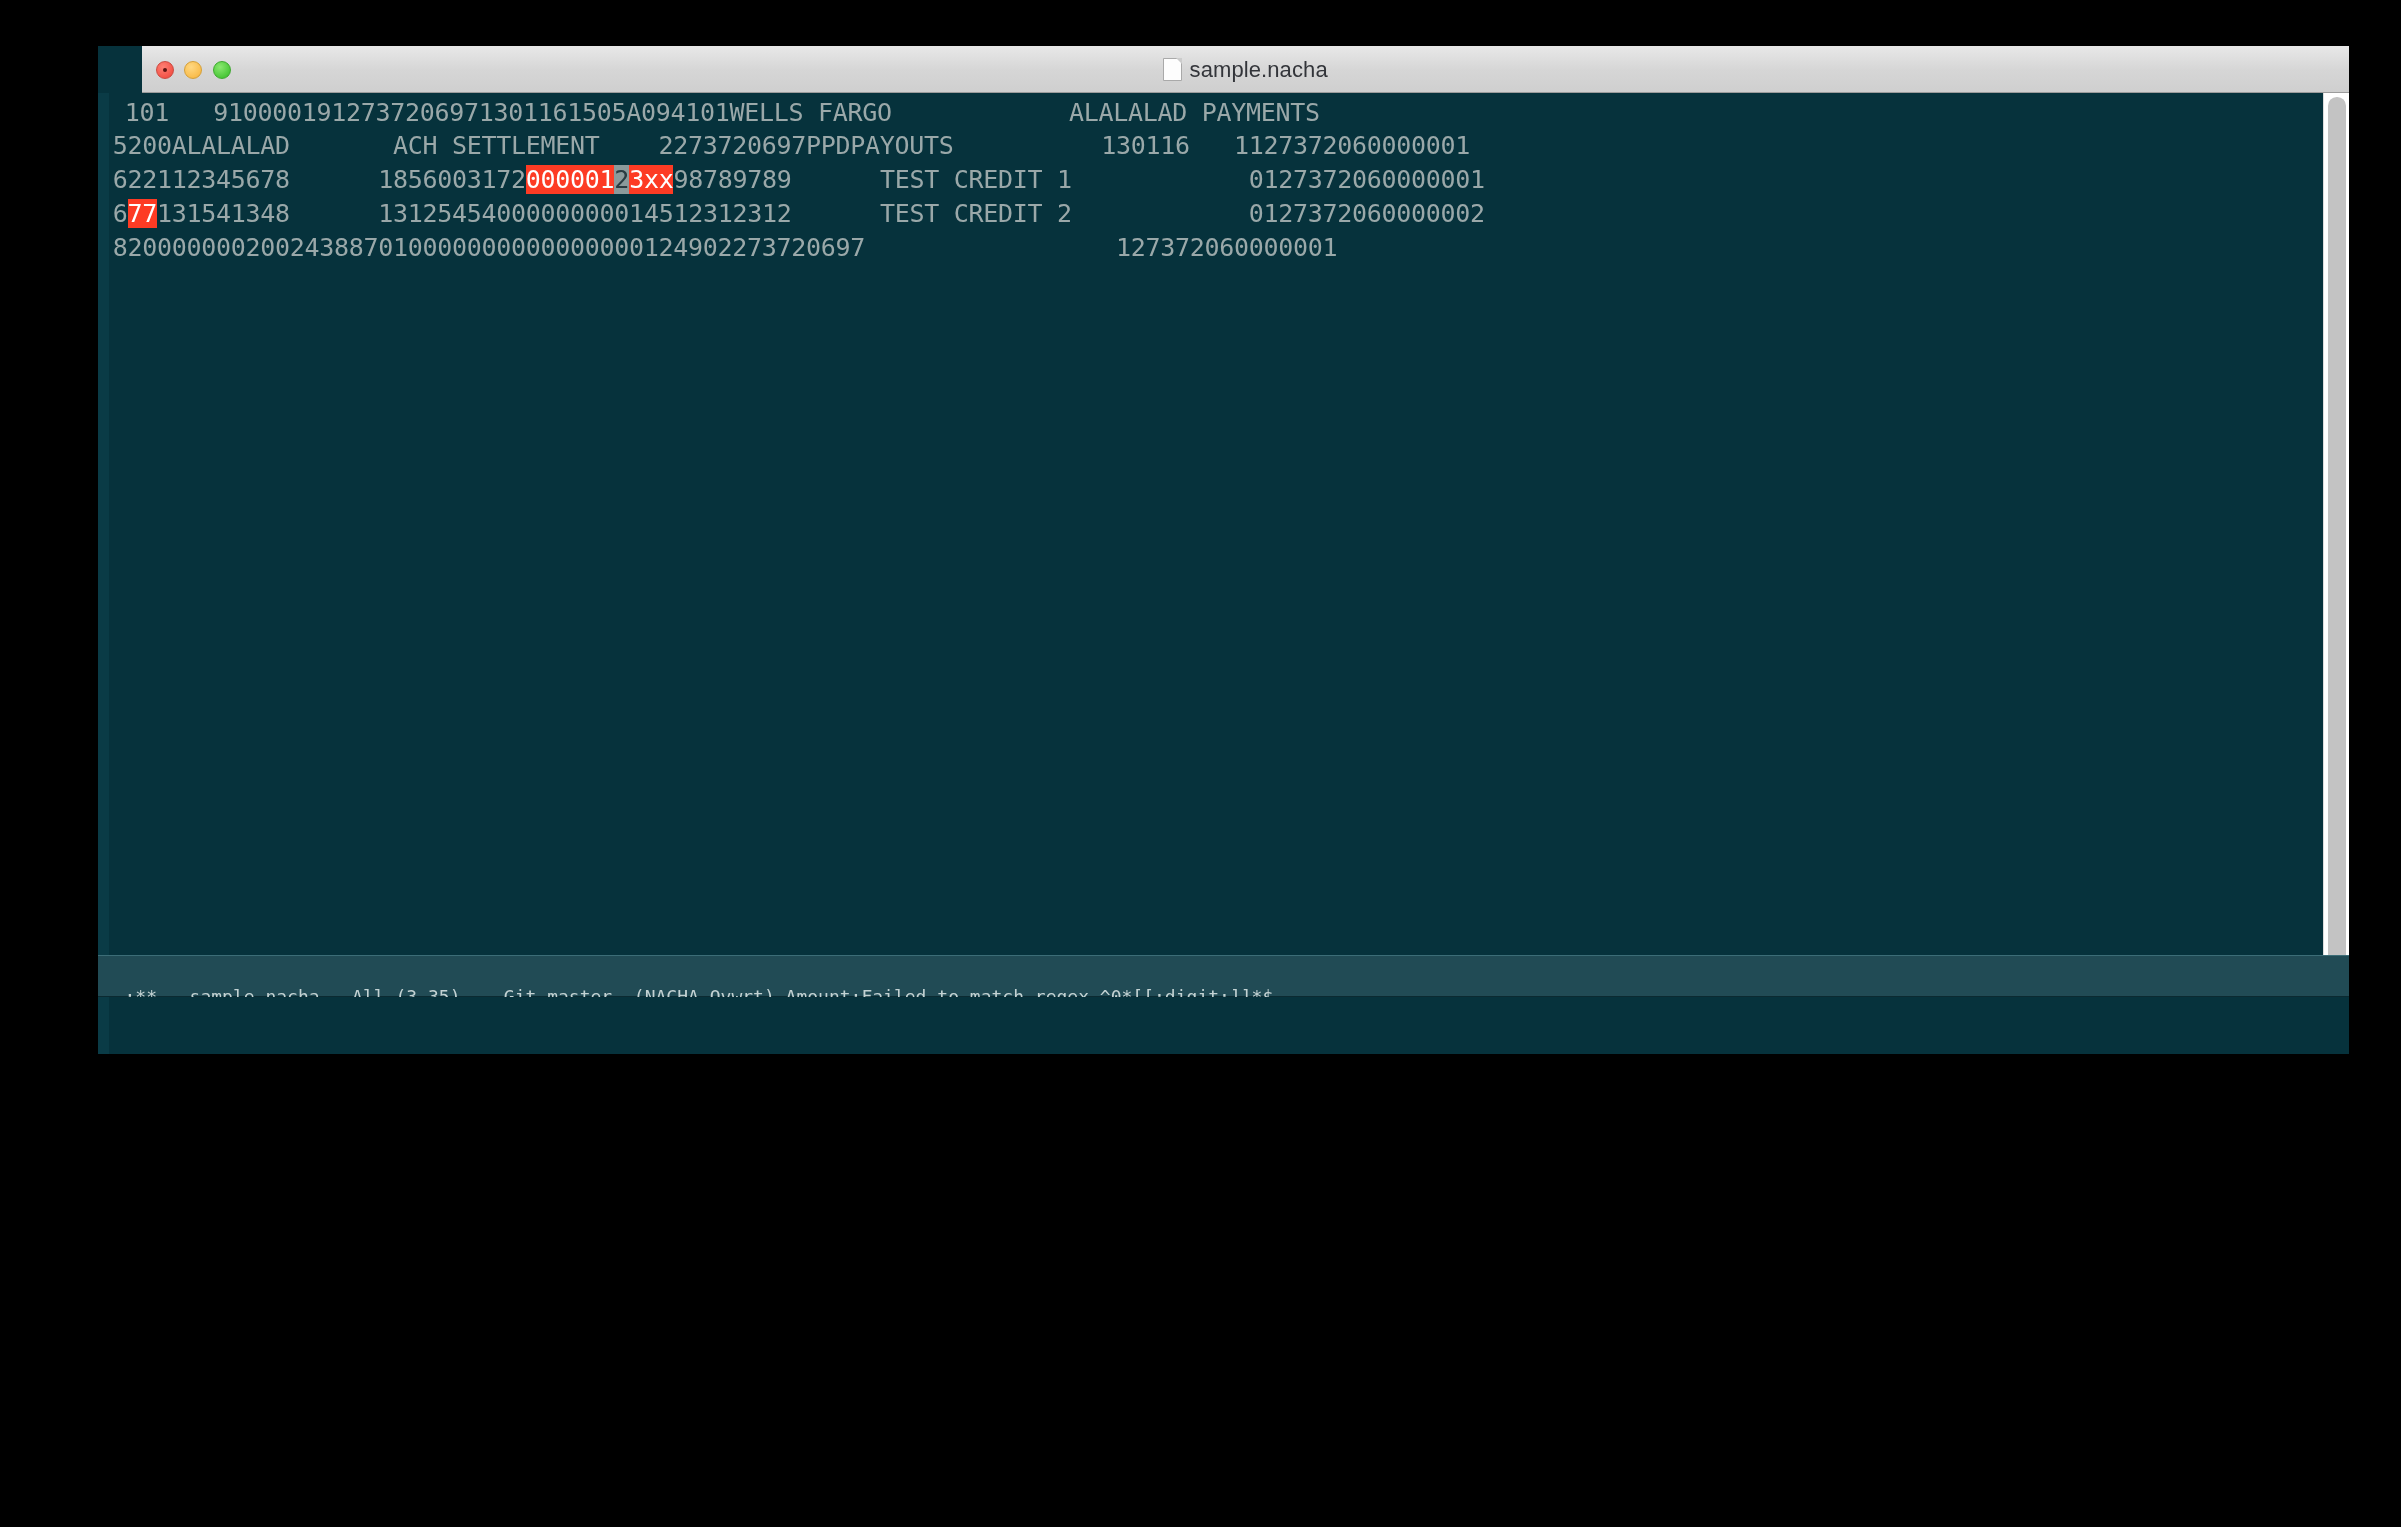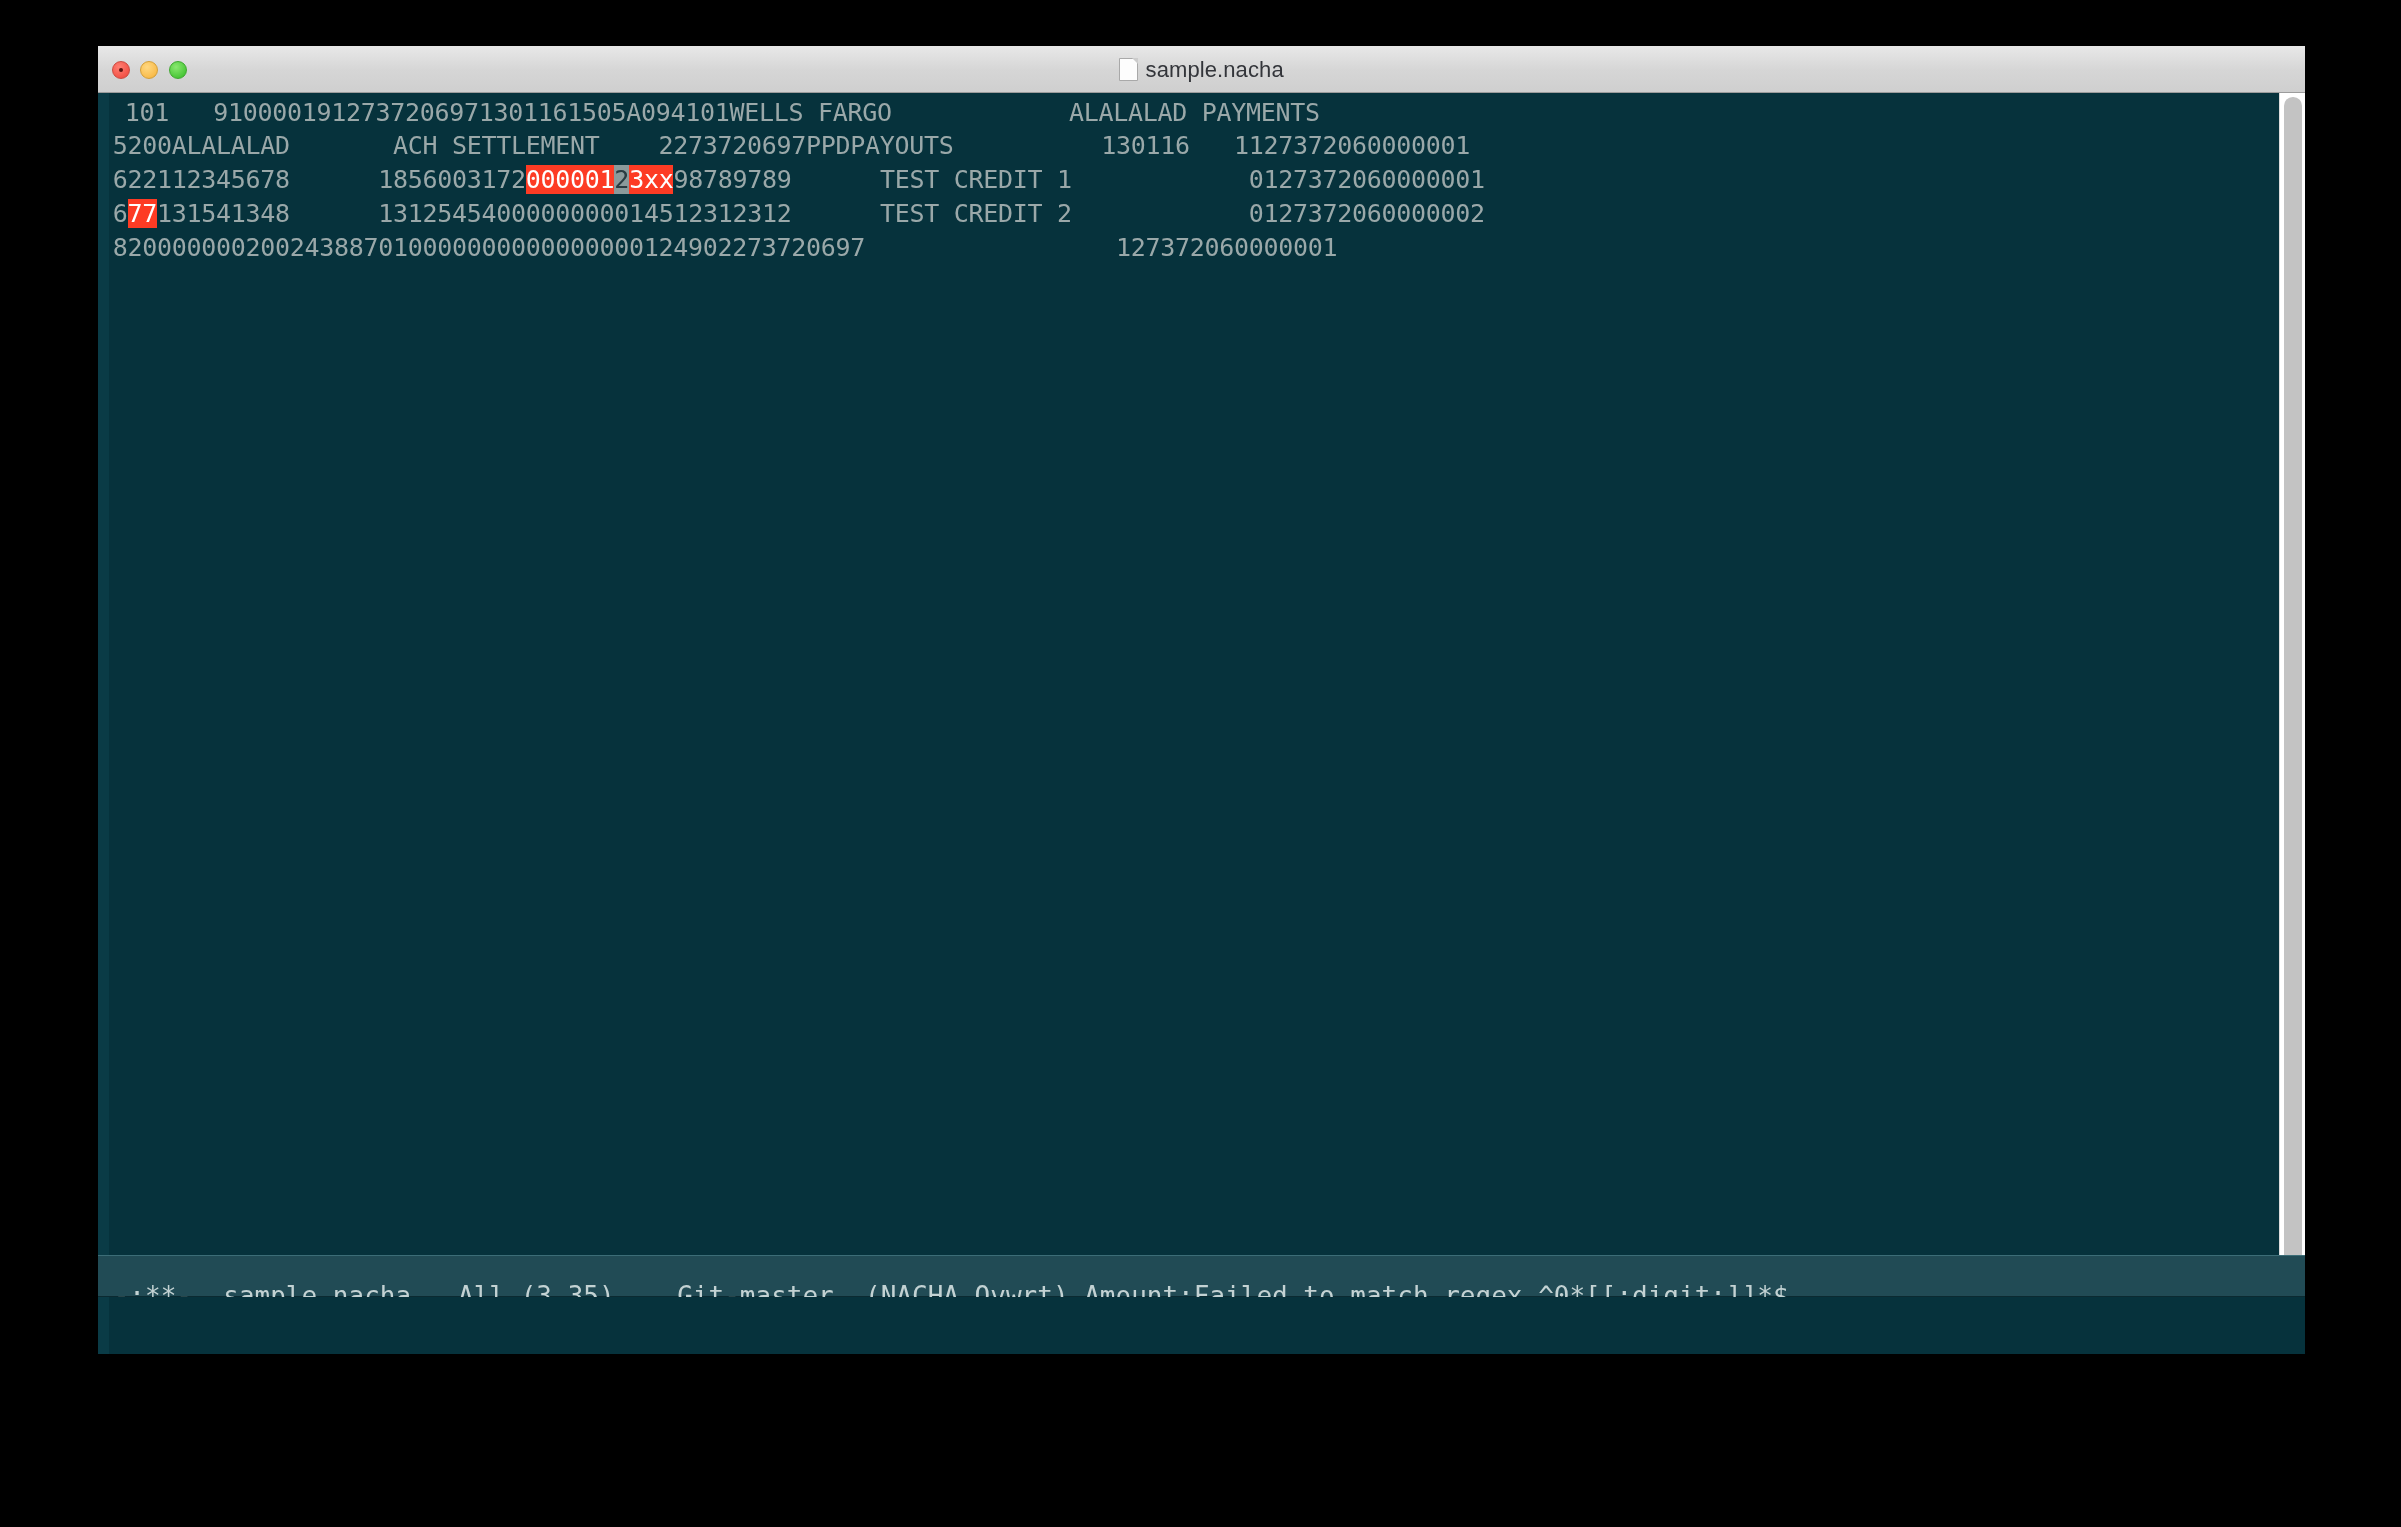--- a/index.html
+++ b/index.html
@@ -13,24 +13,25 @@
   body {
     font-family: "DejaVu Sans Mono", monospace;
   }
 
   
   #window {
     position: absolute;
     left: 98px;
     top: 46px;
     width: 2207px;
-    height: 1308px;
+    height: 1008px;
     background: #06323c;
     box-shadow: 0 1.7px 12px rgba(0,0,0,0.55);
     overflow: hidden;
+    padding-left: 44px;
   }
 
   
   #titlebar {
     position: relative;
     height: 47px;
     width: 100%;
     background: linear-gradient(to bottom, #e8e8e8 0%, #d6d6d6 52%, #cfcfcf 100%);
     border-bottom: 0.9px solid #9c9c9c;
     box-sizing: border-box;
@@ -172,21 +173,21 @@
     height: 42px;
     background: #214b55;
     border-top: 0.9px solid #3c6d77;
     border-bottom: 0.9px solid #0b2a31;
     display: flex;
     align-items: center;
     box-sizing: border-box;
   }
   #modeline-text {
     font-family: "DejaVu Sans Mono", monospace;
-    font-size: 26px;
+    font-size: 18px;
     color: #c3d2d3;
     white-space: pre;
     padding-left: 15.7px;
     letter-spacing: 0px;
     margin-top: 40px;
   }
 
   
   #minibuffer {
     position: absolute;

